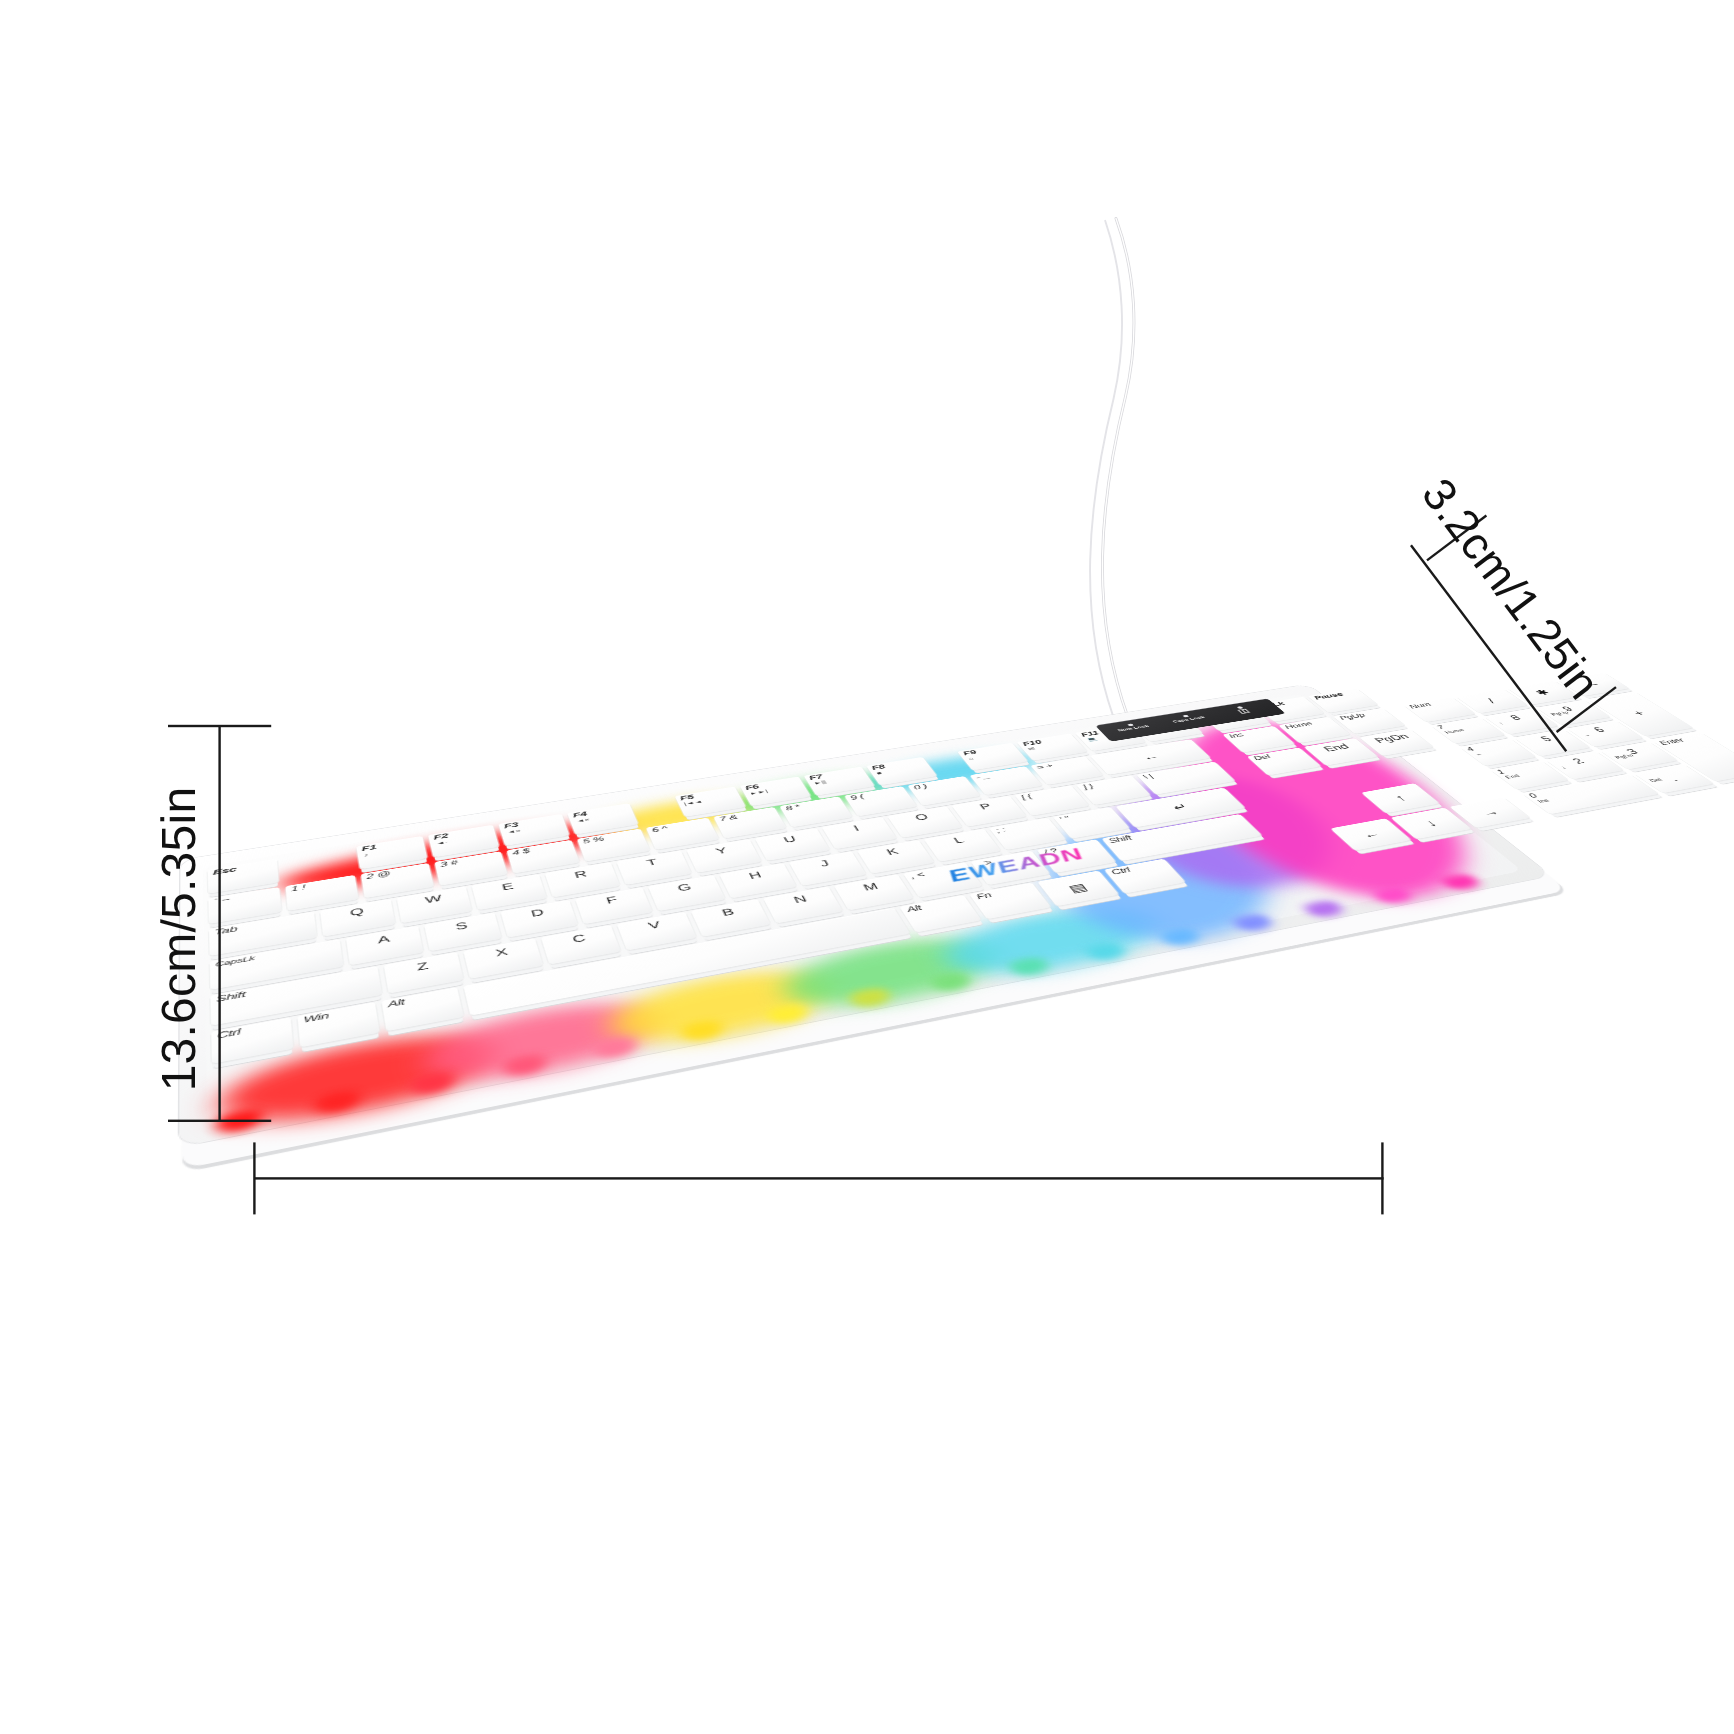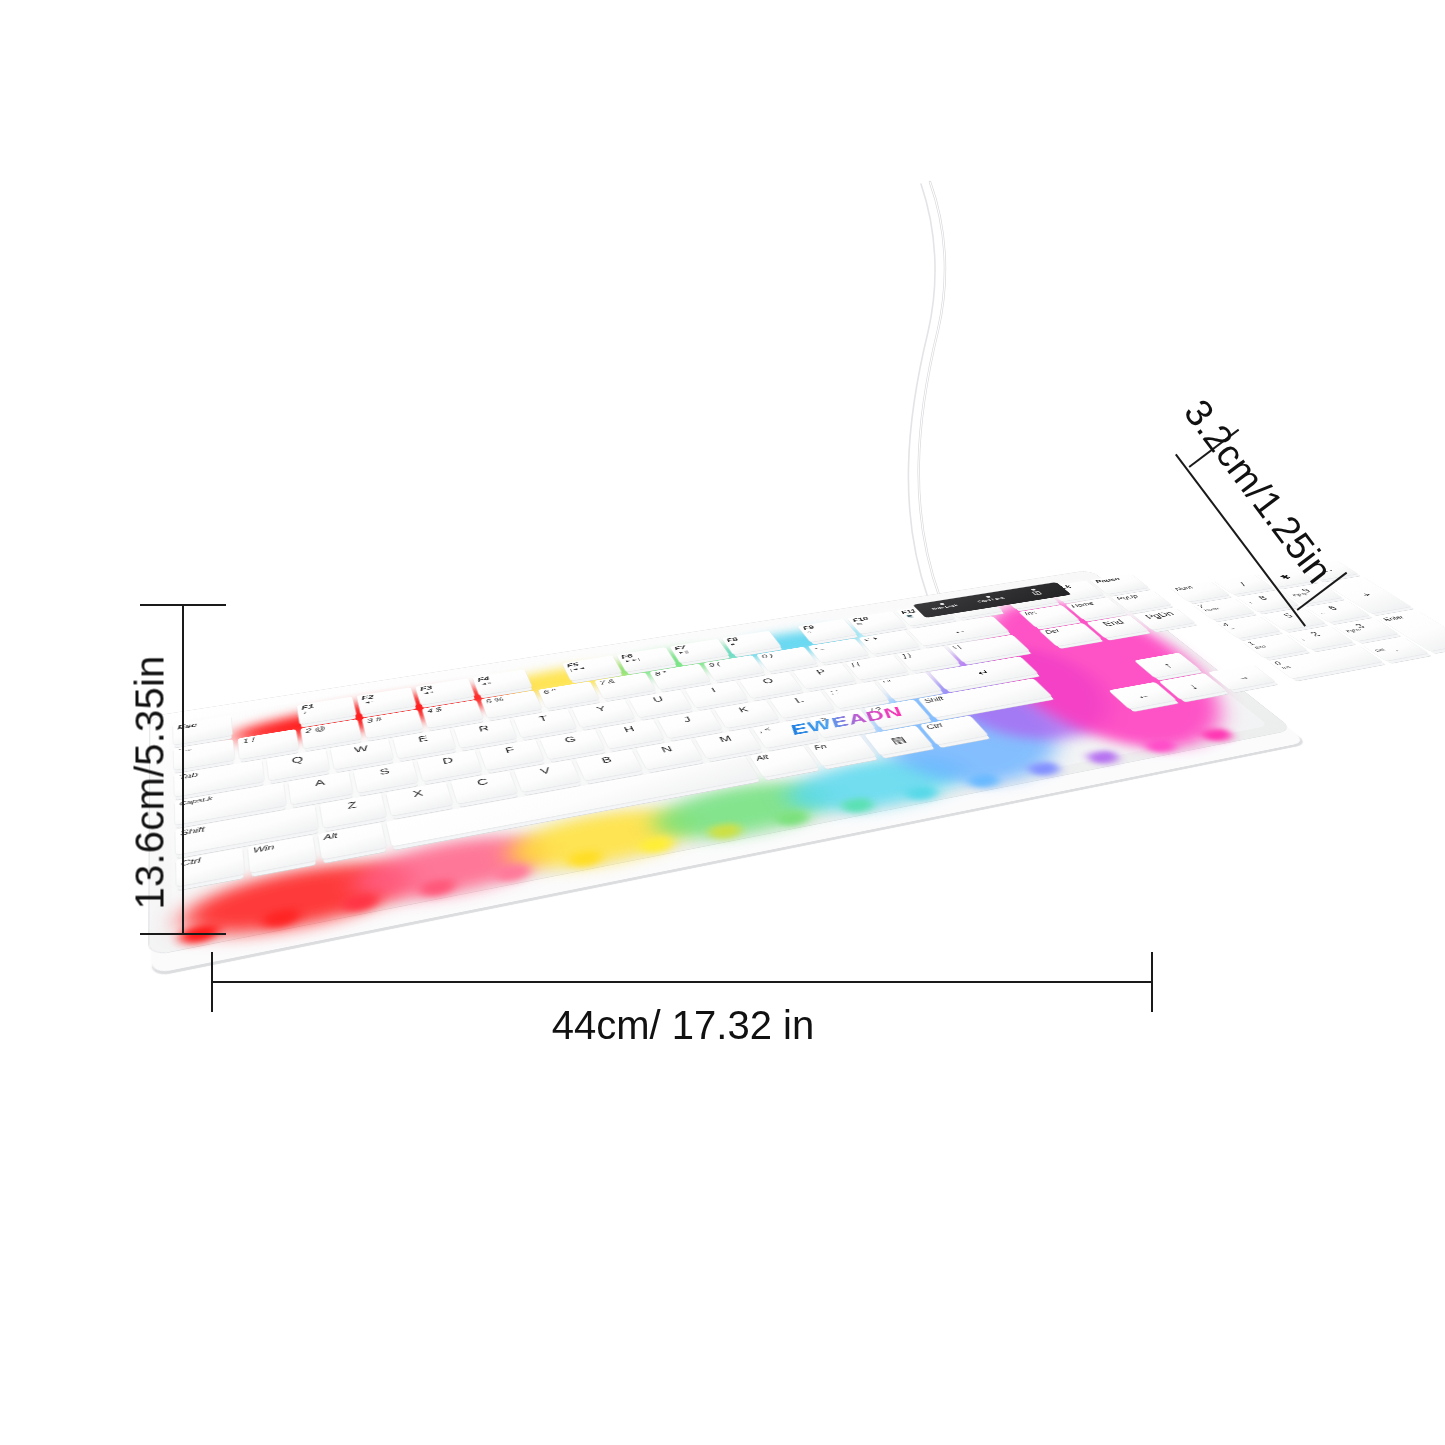--- a/index.html
+++ b/index.html
@@ -573,20 +573,19 @@
   </div>
 
   <div class="dim-line" id="dim-left-rule"></div>
   <div class="dim-line" id="dim-left-cap-top"></div>
   <div class="dim-line" id="dim-left-cap-bot"></div>
   <div class="dim-label" id="dim-left-text">13.6cm/5.35in</div>
 
   <div class="dim-line" id="dim-bottom-rule"></div>
   <div class="dim-line" id="dim-bottom-cap-l"></div>
   <div class="dim-line" id="dim-bottom-cap-r"></div>
-  <div class="dim-label" id="dim-bottom-text">44cm/ 17.32 in</div>
 
   <div class="dim-line" id="dim-depth-rule"></div>
   <div class="dim-line" id="dim-depth-cap-top"></div>
   <div class="dim-line" id="dim-depth-cap-bot"></div>
   <div class="dim-label" id="dim-depth-text">3.2cm/1.25in</div>
 
 </div>
 
 </body></html>

